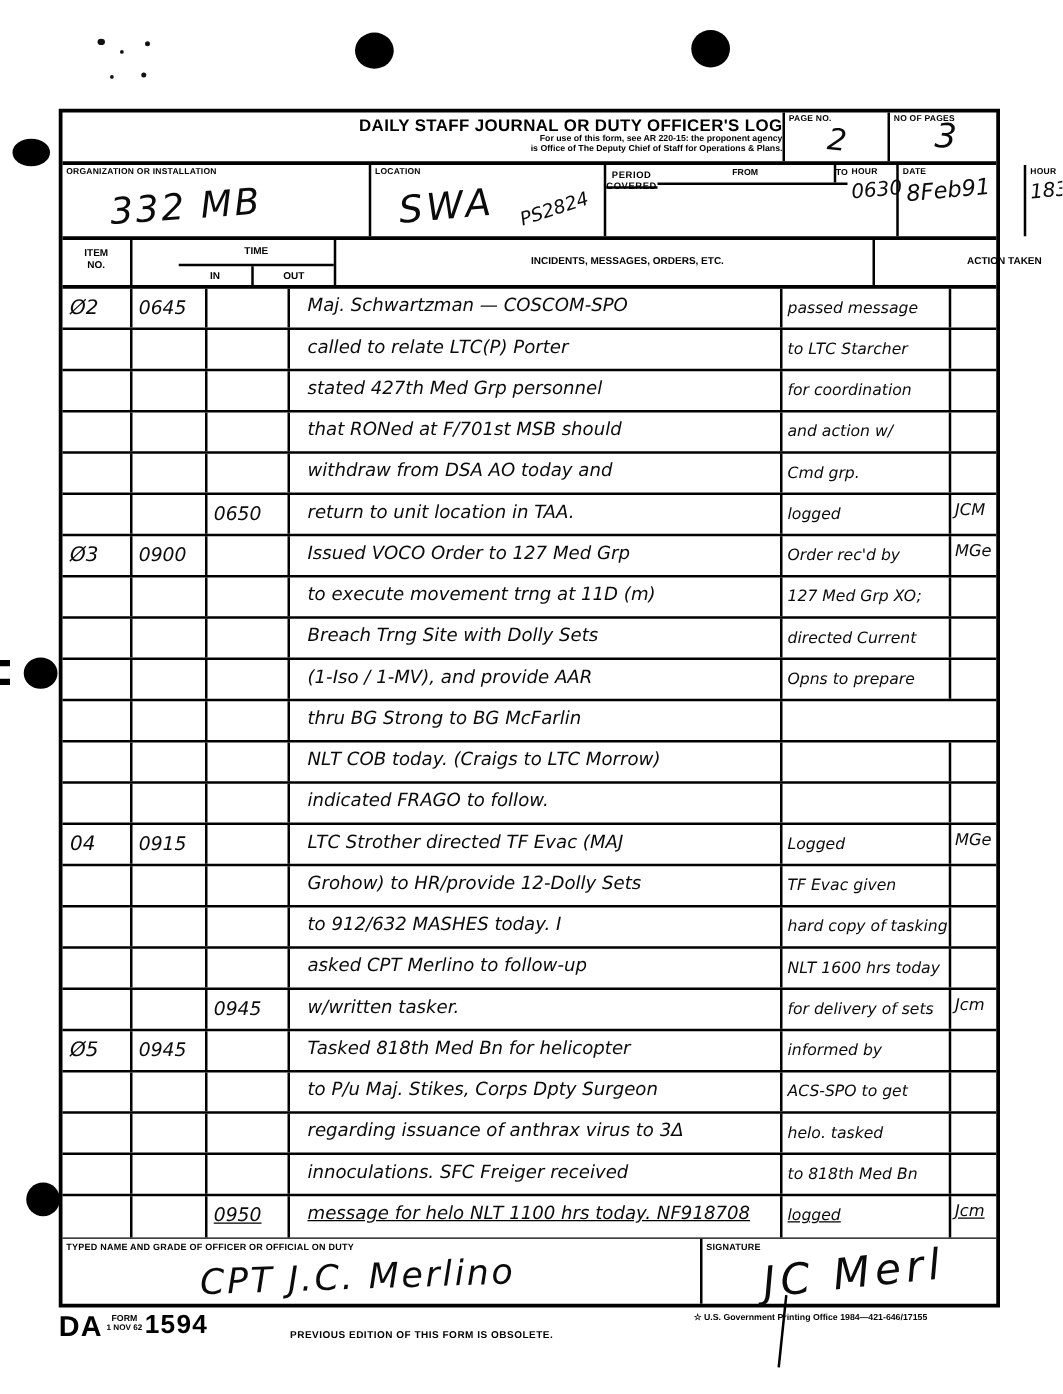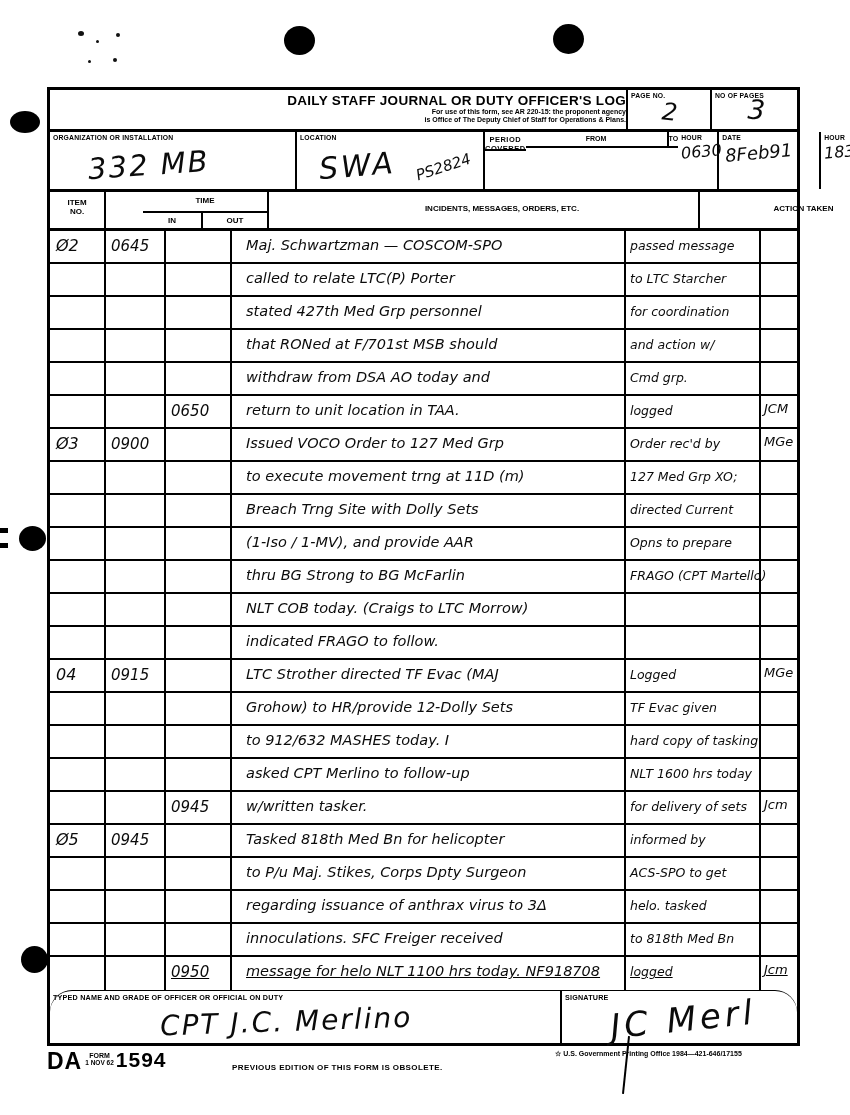--- a/index.html
+++ b/index.html
@@ -63,21 +63,21 @@
   .jrow:last-child { border-bottom:none;text-decoration:underline; }
   .jrow .cell { border-right:2px solid #000; overflow:visible; white-space:nowrap; }
   .jrow .c-inl { border-right:none; }
   .c-item { font-size:16px; padding:5px 0 0 6px; }
   .c-in, .c-out { font-size:15px; padding:6px 0 0 5px; }
   .c-inc { font-size:14.5px; padding:6px 0 0 14px; }
   .c-act { font-size:12.5px; padding:7px 0 0 4px; }
   .c-inl { font-size:13px; padding:5px 0 0 3px; }
 
   
-  .sec-e { display:grid; grid-template-columns:512px 1fr; height:56px; border-top:1px solid #000;border-radius:22px; }
+  .sec-e { display:grid; grid-template-columns:512px 1fr; height:56px; border-top:1px solid #000; }
   .name-cell { border-right:2px solid #000; position:relative; }
   .name-val { position:absolute; left:110px; top:14px; font-size:28px; transform:rotate(-2deg); letter-spacing:2px; white-space:nowrap; }
   .sig-cell { position:relative; }
   .sig-val { position:absolute; left:48px; top:8px; font-size:34px; transform:rotate(-6deg); letter-spacing:4px; }
 
   
   .bottom { position:absolute; left:47px; top:1048px; width:760px; height:50px; }
   .da-block { position:absolute; left:0; top:0; display:flex; align-items:flex-start; }
   .da-big { font-size:23px; font-weight:bold; letter-spacing:1px; }
   .da-mid { margin:4px 2px 0 3px; text-align:center; }
@@ -257,21 +257,20 @@
           <div class="cell hw c-out"></div>
           <div class="cell hw c-inc">(1-Iso / 1-MV), and provide AAR</div>
           <div class="cell hw c-act">Opns to prepare</div>
           <div class="cell hw c-inl"></div>
         </div>
         <div class="jrow">
           <div class="cell hw c-item"></div>
           <div class="cell hw c-in"></div>
           <div class="cell hw c-out"></div>
           <div class="cell hw c-inc">thru BG Strong to BG McFarlin</div>
-          <div class="cell hw c-act">FRAGO (CPT Martello)</div>
           <div class="cell hw c-inl"></div>
         </div>
         <div class="jrow">
           <div class="cell hw c-item"></div>
           <div class="cell hw c-in"></div>
           <div class="cell hw c-out"></div>
           <div class="cell hw c-inc">NLT COB today. (Craigs to LTC Morrow)</div>
           <div class="cell hw c-act"></div>
           <div class="cell hw c-inl"></div>
         </div>

